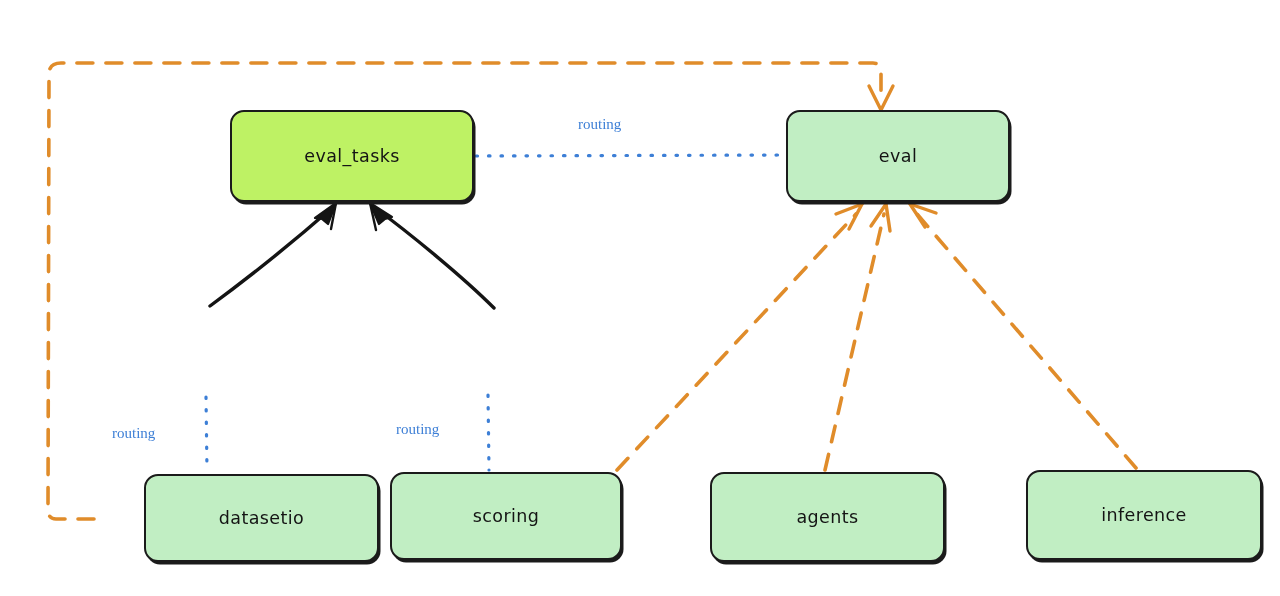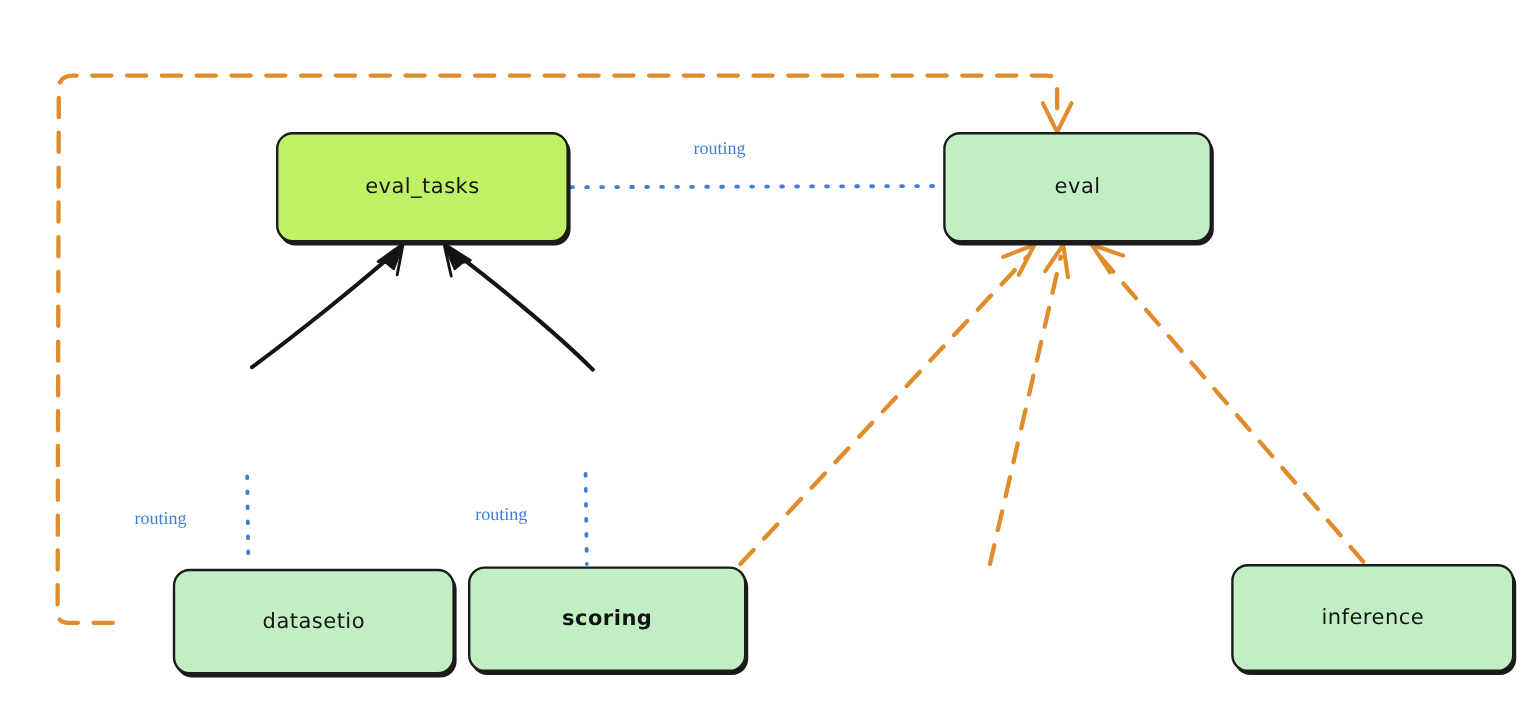--- a/index.html
+++ b/index.html
@@ -133,24 +133,27 @@
     <div class="node node-green" style="left:786px; top:110px; width:224px; height:92px;">
       <span class="node-label">eval</span>
     </div>
 
 
 
     <div class="node node-green" style="left:96px; top:474px; width:235px; height:88px;margin-left:48px;">
       <span class="node-label">datasetio</span>
     </div>
 
-    <div class="node node-green" style="left:390px; top:472px; width:232px; height:88px;font-weight:bold;">
+    <div class="node node-green" style="left:390px; top:472px; width:232px; height:88px;">
       <span class="node-label">scoring</span>
     </div>
 
+    <div class="node node-green" style="left:710px; top:472px; width:235px; height:90px;">
+      <span class="node-label">agents</span>
+    </div>
 
     <div class="node node-green" style="left:1026px; top:470px; width:236px; height:90px;">
       <span class="node-label">inference</span>
     </div>
 
     <span class="edge-label" style="left:578px; top:116px;">routing</span>
 
     <span class="edge-label" style="left:112px; top:425px;">routing</span>
 
     <span class="edge-label" style="left:396px; top:421px;">routing</span>

